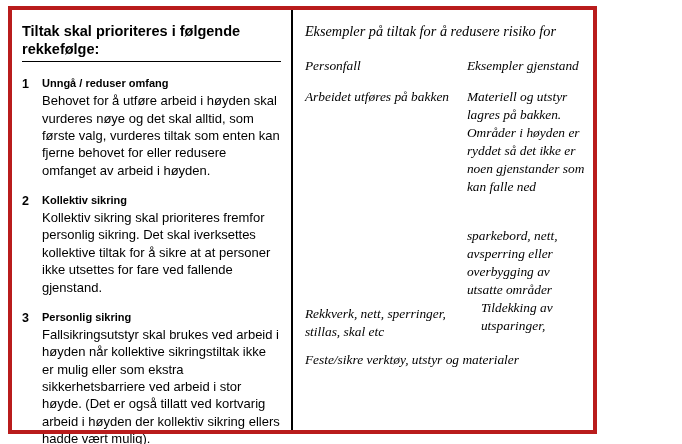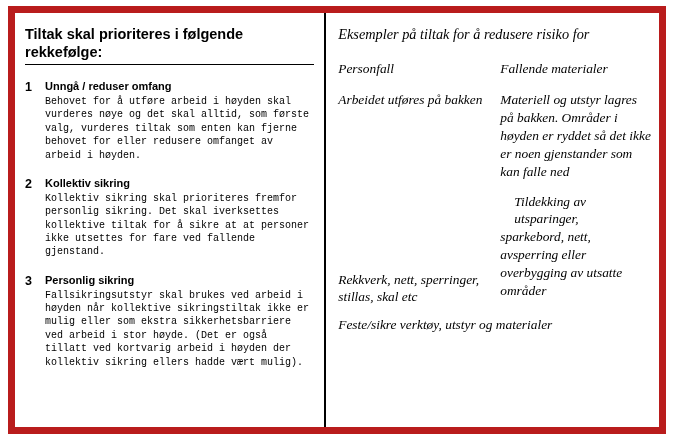--- a/index.html
+++ b/index.html
@@ -17,23 +17,23 @@
   .page {
     position: relative;
     width: 682px;
     height: 444px;
     box-sizing: border-box;
   }
   .outer-frame {
     position: absolute;
     left: 8px;
     top: 6px;
-    width: 658px;
+    width: 589px;
     height: 428px;
-    border: 7px solid #b91c1c;
+    border: 4px solid #b91c1c;
     box-sizing: border-box;
     display: flex;
     flex-direction: row;
   }
   
   .left-col {
     width: 316px;
     box-sizing: border-box;
     padding: 10px 10px 0 8px;
     position: relative;
@@ -69,22 +69,22 @@
     flex: 1 1 auto;
   }
   .item-head {
     font-family: "Liberation Sans", sans-serif;
     font-weight: bold;
     font-size: 11px;
     line-height: 1.35;
     margin-bottom: 1px;
   }
   .item-text {
-    font-family: Liberation Mono, monospace;
-    font-size: 10px;
+    font-family: Liberation Sans, sans-serif;
+    font-size: 13px;
     line-height: 1.34;
   }
   
   .right-col {
     width: 342px;
     box-sizing: border-box;
     border-left: 2px solid #000000;
     padding: 10px 8px 0 12px;
     font-style: italic;
     font-family: "Liberation Serif", serif;
@@ -109,21 +109,21 @@
     flex: 1 1 auto;
   }
   .rt-cell {
     font-size: 13.4px;
     font-style: italic;
     line-height: 1.33;
   }
   .subhead-row {
     margin-bottom: 14px;
   }
-  .row-1 { margin-bottom: 4px; }
+  .row-1 { margin-bottom: 24px; }
   .row-2 { margin-bottom: 10px; }
   .spacer-a { height: 86px; }
   .spacer-b { height: 0px; }
   .gap-1 { height: 8px; }
   .indent-tildekking { padding-left: 14px; }
 </style>
 </head>
 <body>
 
 <div class="page">
@@ -160,42 +160,42 @@
     </div>
 
     <div class="right-col">
       <div class="right-head">Eksempler på tiltak  for å redusere risiko for</div>
 
       <div class="rt-row subhead-row">
         <div class="rt-col-a">
           <div class="rt-cell">Personfall</div>
         </div>
         <div class="rt-col-b">
-          <div class="rt-cell">Fallende materialer</div>
+          <div class="rt-cell">Eksempler gjenstand</div>
         </div>
       </div>
 
       <div class="rt-row row-1">
         <div class="rt-col-a">
           <div class="rt-cell">Arbeidet utføres på bakken</div>
         </div>
         <div class="rt-col-b">
           <div class="rt-cell">Materiell og utstyr lagres på bakken. Områder i høyden er ryddet så det ikke er noen gjenstander som kan falle ned</div>
         </div>
       </div>
 
       <div class="rt-row row-2">
         <div class="rt-col-a">
           <div class="spacer-a"></div>
           <div class="rt-cell">Rekkverk, nett, sperringer, stillas, skal etc</div>
         </div>
         <div class="rt-col-b">
           <div class="gap-1"></div>
+          <div class="rt-cell">sparkebord, nett, avsperring eller overbygging av utsatte områder</div>
           <div class="rt-cell indent-tildekking">Tildekking av utsparinger,</div>
-          <div class="rt-cell">sparkebord, nett, avsperring eller overbygging av utsatte områder</div>
         </div>
       </div>
 
       <div class="rt-row row-3">
         <div class="rt-col-b">
           <div class="rt-cell">Feste/sikre verktøy, utstyr og materialer</div>
         </div>
       </div>
     </div>
 

